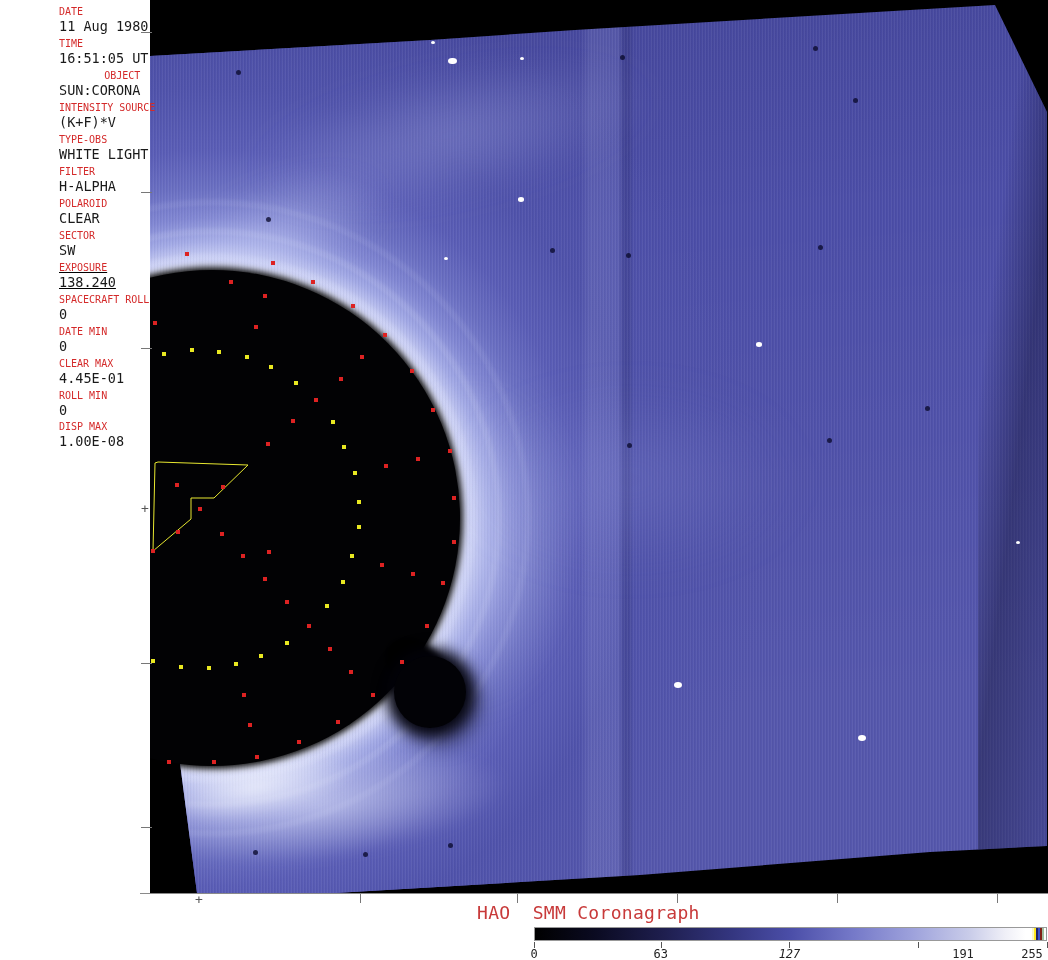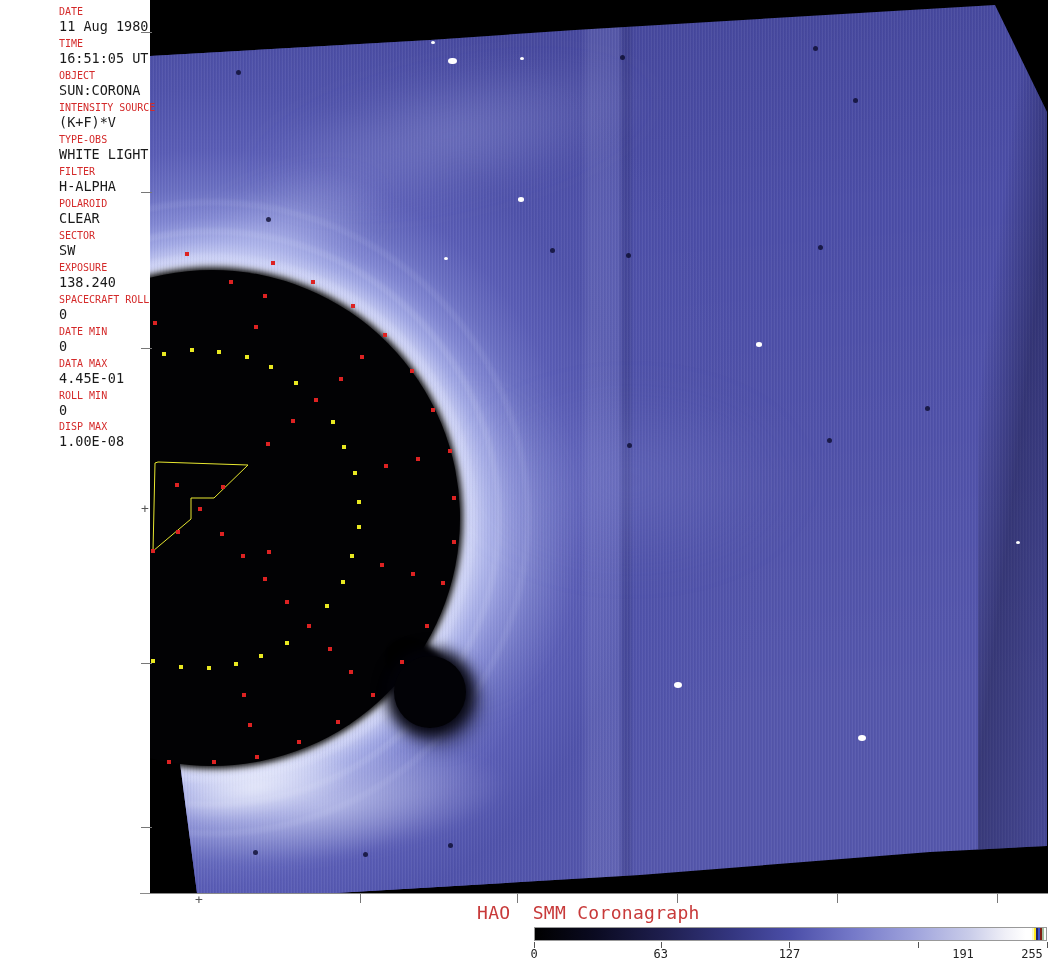--- a/index.html
+++ b/index.html
@@ -84,21 +84,21 @@
   <aside class="sidebar">
     <div id="sidebar-fields">
         <div class="field" style="top: 6px;">
           <div class="flabel">DATE</div>
           <div class="fvalue">11 Aug 1980</div>
         </div>
         <div class="field" style="top: 37.96px;">
           <div class="flabel">TIME</div>
           <div class="fvalue">16:51:05 UT</div>
         </div>
-        <div class="field" style="top: 69.92px;">
+        <div class="field" style="top: 69.92px; text-align: right;">
           <div class="flabel">OBJECT</div>
           <div class="fvalue">SUN:CORONA</div>
         </div>
         <div class="field" style="top: 101.88px;">
           <div class="flabel">INTENSITY SOURCE</div>
           <div class="fvalue">(K+F)*V</div>
         </div>
         <div class="field" style="top: 133.84px;">
           <div class="flabel">TYPE-OBS</div>
           <div class="fvalue">WHITE LIGHT</div>
@@ -108,34 +108,34 @@
           <div class="fvalue">H-ALPHA</div>
         </div>
         <div class="field" style="top: 197.76px;">
           <div class="flabel">POLAROID</div>
           <div class="fvalue">CLEAR</div>
         </div>
         <div class="field" style="top: 229.72px;">
           <div class="flabel">SECTOR</div>
           <div class="fvalue">SW</div>
         </div>
-        <div class="field" style="top: 261.68px;">
+        <div class="field" style="top: 261.68px; text-decoration: underline;">
           <div class="flabel">EXPOSURE</div>
           <div class="fvalue">138.240</div>
         </div>
         <div class="field" style="top: 293.64px;">
           <div class="flabel">SPACECRAFT ROLL</div>
           <div class="fvalue">0</div>
         </div>
         <div class="field" style="top: 325.6px;">
           <div class="flabel">DATE MIN</div>
           <div class="fvalue">0</div>
         </div>
         <div class="field" style="top: 357.56px;">
-          <div class="flabel">DATA MAX</div>
+          <div class="flabel">CLEAR MAX</div>
           <div class="fvalue">4.45E-01</div>
         </div>
         <div class="field" style="top: 389.52px;">
           <div class="flabel">ROLL MIN</div>
           <div class="fvalue">0</div>
         </div>
         <div class="field" style="top: 421.48px;">
           <div class="flabel">DISP MAX</div>
           <div class="fvalue">1.00E-08</div>
         </div>
@@ -279,21 +279,21 @@
           <span style="background: rgb(128, 32, 21);"></span>
           <span style="background: rgb(159, 191, 159);"></span>
         </div>
     </div>
     <div id="cb-ticks">
         <div class="cbtick" style="left: 534px;"></div>
         <div class="cblabel" style="left: 534px;">0</div>
         <div class="cbtick" style="left: 660.741px;"></div>
         <div class="cblabel" style="left: 660.741px;">63</div>
         <div class="cbtick" style="left: 789.494px;"></div>
-        <div class="cblabel" style="left: 789.494px;">127</div>
+        <div class="cblabel" style="left: 789.494px; font-style: italic;">127</div>
         <div class="cbtick" style="left: 918.247px;"></div>
         <div class="cblabel" style="left: 963px;">191</div>
         <div class="cbtick" style="left: 1047px;"></div>
         <div class="cblabel" style="left: 1032px;">255</div>
       </div>
   </footer>
 
 </div>
 
 </body></html>

